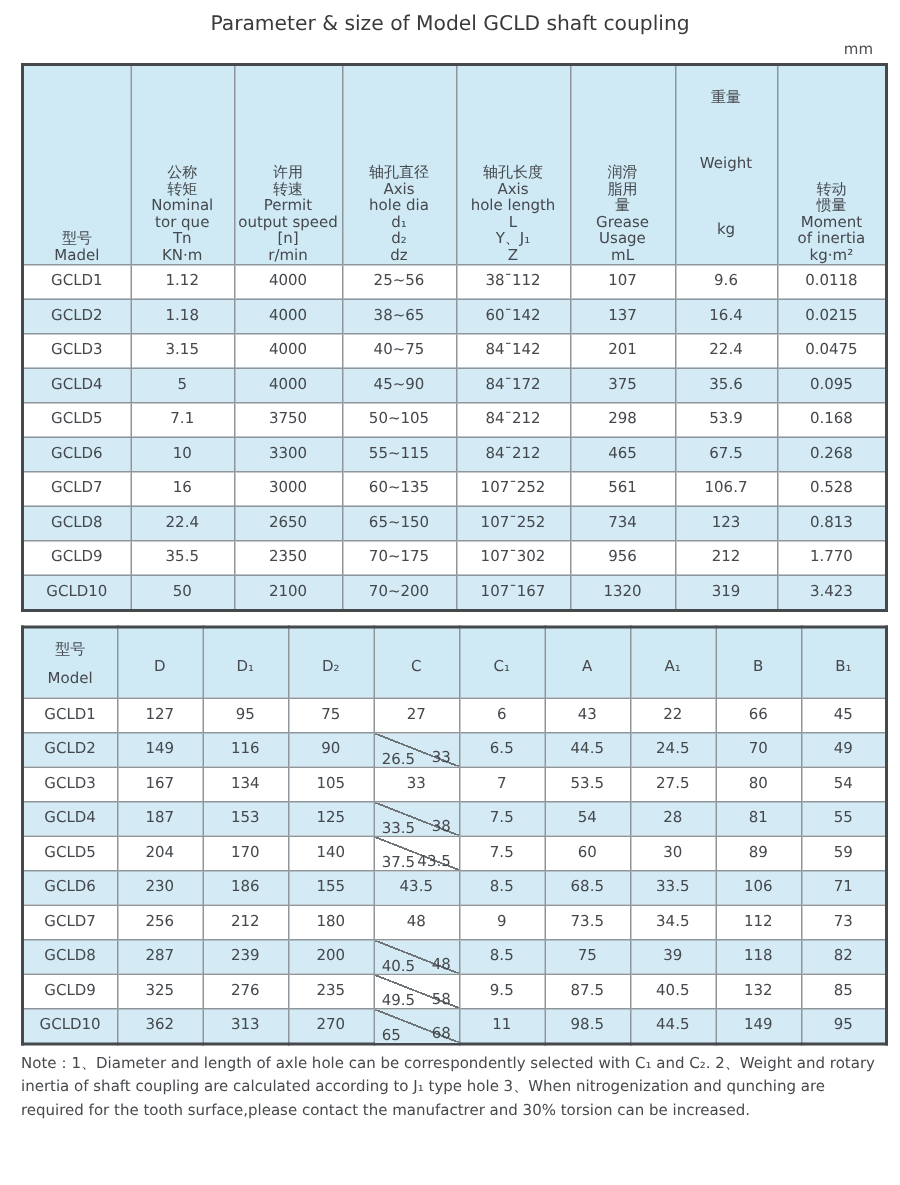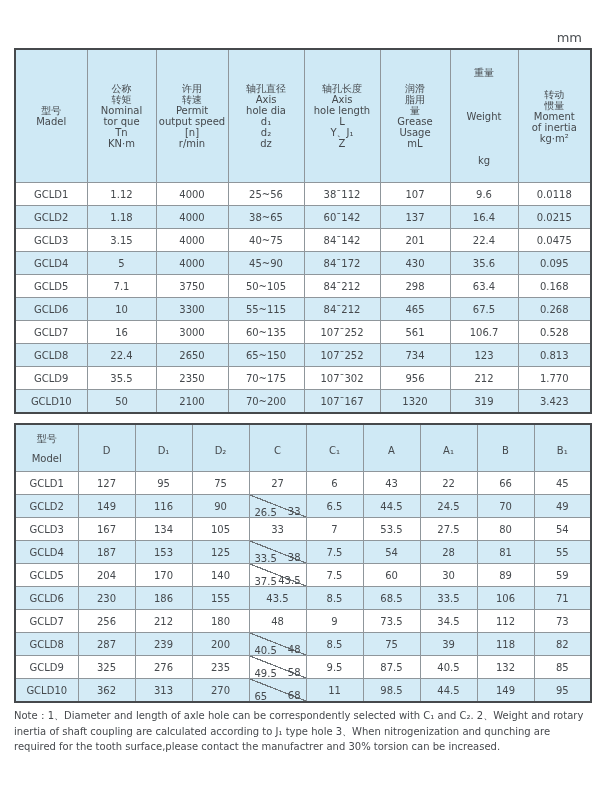--- a/index.html
+++ b/index.html
@@ -6,33 +6,33 @@
   body{
     width:600px;height:790px;
     font-family:"DejaVu Sans","Liberation Sans",sans-serif;
     color:#45494d;
     -webkit-font-smoothing:antialiased;
   }
   .page{padding:8px 14px 0 14px;}
   .titles{text-align:center;}
   .title-zh{font-size:15px;font-weight:600;color:#333;letter-spacing:1px;line-height:1.35;}
   .title-en{font-size:13.5px;color:#3a3a3a;line-height:1.3;}
-  .unit{font-size:13px;text-align:right;color:#4a4e52;padding:2px 4px 3px 0;margin-top:20px;}
+  .unit{font-size:10px;text-align:right;color:#4a4e52;padding:2px 4px 3px 0;}
 
   table{border-collapse:collapse;table-layout:fixed;width:576px;background:#fff;}
   table{border:2px solid #46494c;}
   th,td{border:1px solid #8f969b;padding:0;font-weight:normal;}
   td{font-size:10px;text-align:center;vertical-align:middle;color:#45494d;height:22px;}
   thead th{background:#cfe9f5;}
   tbody tr:nth-child(even) td{background:#d4ebf6;}
   tbody tr:nth-child(odd) td{background:#ffffff;}
 
   
   .t1 thead tr{height:132px;}
-  .hstack{display:flex;flex-direction:column;justify-content:center;height:132px;}
+  .hstack{display:flex;flex-direction:column;justify-content:flex-end;height:132px;}
   .hstack span{display:block;font-size:10px;color:#45494d;line-height:1.1;}
 
   
   .t2 thead tr{height:46px;}
   .h2stack{display:flex;flex-direction:column;justify-content:space-evenly;height:46px;}
   .h2stack span,.h2single{font-size:10px;color:#45494d;}
 
   .gap{height:9px;}
 
   
@@ -50,20 +50,21 @@
 
   .notes{margin-top:5px;font-size:10px;line-height:1.55;color:#46494d;}
   .notes p{margin:0 0 1px 0;}
 </style>
 </head>
 <body>
 
 <div class="page">
 
   <div class="titles">
+    <div class="title-en">Parameter &amp; size of Model GCLD shaft coupling</div>
   </div>
   <div class="unit">mm</div>
 
   <table class="t1">
     <colgroup>
       <col style="width:72px">
         <col style="width:69px">
         <col style="width:72px">
         <col style="width:76px">
       <col style="width:76px">
@@ -177,32 +178,32 @@
         <td>201</td>
         <td>22.4</td>
         <td>0.0475</td>
       </tr>
       <tr>
         <td>GCLD4</td>
         <td>5</td>
         <td>4000</td>
         <td>45~90</td>
         <td>84¯172</td>
-        <td>430</td>
+        <td>375</td>
         <td>35.6</td>
         <td>0.095</td>
       </tr>
       <tr>
         <td>GCLD5</td>
         <td>7.1</td>
         <td>3750</td>
         <td>50~105</td>
         <td>84¯212</td>
         <td>298</td>
-        <td>63.4</td>
+        <td>53.9</td>
         <td>0.168</td>
       </tr>
       <tr>
         <td>GCLD6</td>
         <td>10</td>
         <td>3300</td>
         <td>55~115</td>
         <td>84¯212</td>
         <td>465</td>
         <td>67.5</td>

